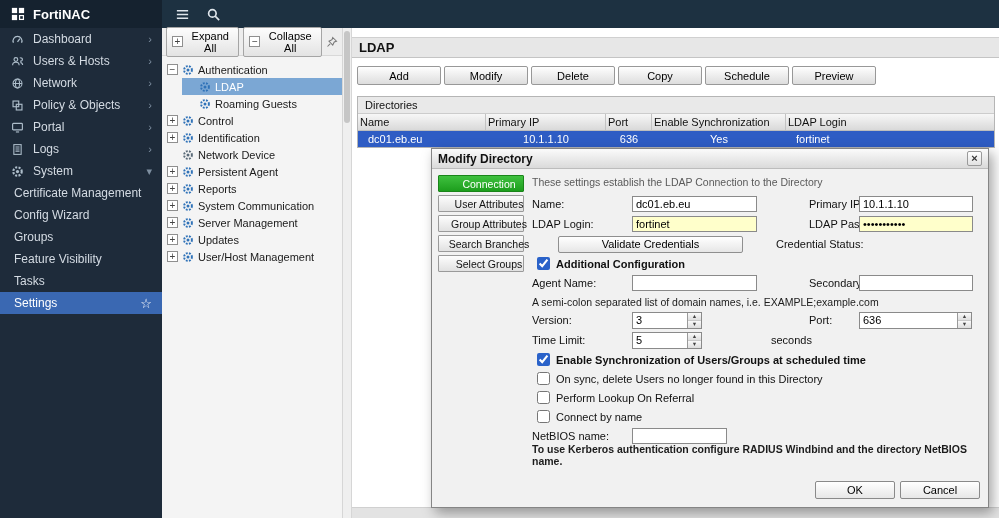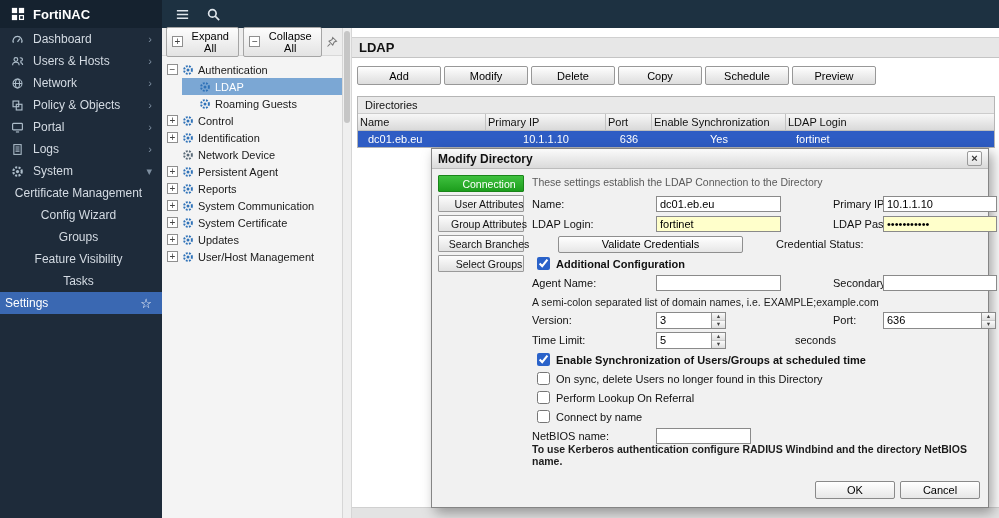--- a/index.html
+++ b/index.html
@@ -5,24 +5,24 @@
   * { box-sizing: border-box; }
   body { margin: 0; background: #555; }
   .app {
     position: relative; width: 999px; height: 518px; overflow: hidden;
     display: flex; background: #e5e5e5;
     font-family: "Liberation Sans", sans-serif; font-size: 12px; color: #111;
   }
   
   .sidebar { width: 162px; flex-shrink: 0; background: #1e2b3a; color: #d4dbe3; display: flex; flex-direction: column; }
   .brand { height: 28px; background: #15222f; color: #fff; display: flex; align-items: center; gap: 8px; padding: 0 10px; font-weight: bold; font-size: 13px; flex-shrink: 0; }
-  .side-item { height: 22px; display: flex; align-items: center; gap: 8px; padding: 0 10px; cursor: pointer; flex-shrink: 0; justify-content: center; }
+  .side-item { height: 22px; display: flex; align-items: center; gap: 8px; padding: 0 10px; cursor: pointer; flex-shrink: 0; }
   .side-icon { width: 15px; display: flex; justify-content: center; color: #aebecb; flex-shrink: 0; }
   .chev { margin-left: auto; color: #7e8fa0; font-size: 11px; }
-  .side-sub { padding-left: 5px; }
+  .side-sub { padding-left: 14px; }
   .side-item.selected { background: #3a68b2; color: #fff; }
   .star { margin-left: auto; color: #fff; font-size: 13px; }
   
   .right { flex: 1; display: flex; flex-direction: column; min-width: 0; }
   .topbar { height: 28px; background: #1d3141; display: flex; align-items: center; gap: 16px; padding: 0 13px; flex-shrink: 0; }
   .tb-icon { display: flex; cursor: pointer; }
   .content { flex: 1; display: flex; min-height: 0; }
   
   .tree-panel { width: 181px; flex-shrink: 0; background: #f4f4f4; border-right: 1px solid #d6d6d6; display: flex; flex-direction: column; font-size: 11px; }
   .tree-toolbar { height: 28px; display: flex; align-items: center; gap: 4px; padding: 0 4px; background: #ededed; border-bottom: 1px solid #d8d8d8; flex-shrink: 0; }
@@ -59,21 +59,21 @@
   .modal-hd { height: 20px; background: linear-gradient(#fbfbfb,#dadada); border-bottom: 1px solid #bcbcbc; display: flex; align-items: center; padding: 0 6px; font-weight: bold; font-size: 12px; flex-shrink: 0; }
   .modal-x { margin-left: auto; width: 15px; height: 15px; border: 1px solid #9a9a9a; border-radius: 2px; background: linear-gradient(#fff,#e2e2e2); display: flex; align-items: center; justify-content: center; font-size: 11px; line-height: 1; cursor: pointer; color: #333; }
   .modal-body { flex: 1; display: flex; gap: 8px; padding: 6px 8px 0 6px; min-height: 0; }
   .tabs { width: 86px; flex-shrink: 0; display: flex; flex-direction: column; gap: 3px; }
   .tab { height: 17px; border: 1px solid #9a9a9a; border-radius: 1px; background: linear-gradient(#fdfdfd,#e1e1e1); font-size: 10.5px; display: flex; align-items: center; justify-content: center; cursor: pointer; white-space: nowrap; padding-left: 16px; }
   .tab.active { background: linear-gradient(#3fc13f,#1d9e1d); border-color: #1a851a; color: #fff; }
   .form { flex: 1; min-width: 0; font-size: 11px; padding-top: 1px; }
   .intro { color: #5a5a5a; font-size: 10.5px; margin-bottom: 6px; }
   .frow { display: flex; align-items: center; height: 20px; }
   .lab { color: #111; white-space: nowrap; }
-  .l1 { width: 124px; flex-shrink: 0; }
+  .l1 { width: 100px; flex-shrink: 0; }
   .c1 { width: 125px; flex-shrink: 0; display: flex; }
   .l2 { width: 90px; flex-shrink: 0; margin-left: 12px; padding-left: 40px; }
   .c2 { width: 114px; flex-shrink: 0; display: flex; }
   .txt { height: 16px; width: 100%; border: 1px solid #8a8a8a; background: #fff; font: inherit; font-size: 11px; padding: 0 3px; }
   .yellow { background: #ffffcb; }
   .sel-native { height: 18px; width: 62px; font: inherit; font-size: 11px; border: 1px solid #8a8a8a; background: #f0f0f0; }
   .vbtn { margin-left: 26px; width: 185px; height: 17px; border: 1px solid #8f8f8f; border-radius: 2px; background: linear-gradient(#fff,#e6e6e6); font: inherit; font-size: 11px; cursor: pointer; }
   .cred { margin-left: 33px; }
   .chk-row { display: flex; align-items: center; gap: 6px; height: 19px; padding-left: 5px; }
   .chk-row input[type=checkbox] { width: 13px; height: 13px; margin: 0; accent-color: #2a62c9; cursor: pointer; }
@@ -329,21 +329,21 @@
             <span class="tlabel">System Communication</span>
           </div>
           <div class="tnode">
             <span class="texp">+</span>
             <span class="tico">
                 <svg width="12" height="12" viewBox="0 0 16 16">
                   <circle cx="8" cy="8" r="5.2" fill="none" stroke="currentColor" stroke-width="2.6" stroke-dasharray="2.5 1.7"></circle>
                   <circle cx="8" cy="8" r="2" fill="currentColor"></circle>
                 </svg>
               </span>
-            <span class="tlabel">System Certificate</span>
+            <span class="tlabel">Server Management</span>
           </div>
           <div class="tnode">
             <span class="texp">+</span>
             <span class="tico">
                 <svg width="12" height="12" viewBox="0 0 16 16">
                   <circle cx="8" cy="8" r="5.2" fill="none" stroke="currentColor" stroke-width="2.6" stroke-dasharray="2.5 1.7"></circle>
                   <circle cx="8" cy="8" r="2" fill="currentColor"></circle>
                 </svg>
               </span>
             <span class="tlabel">Updates</span>

